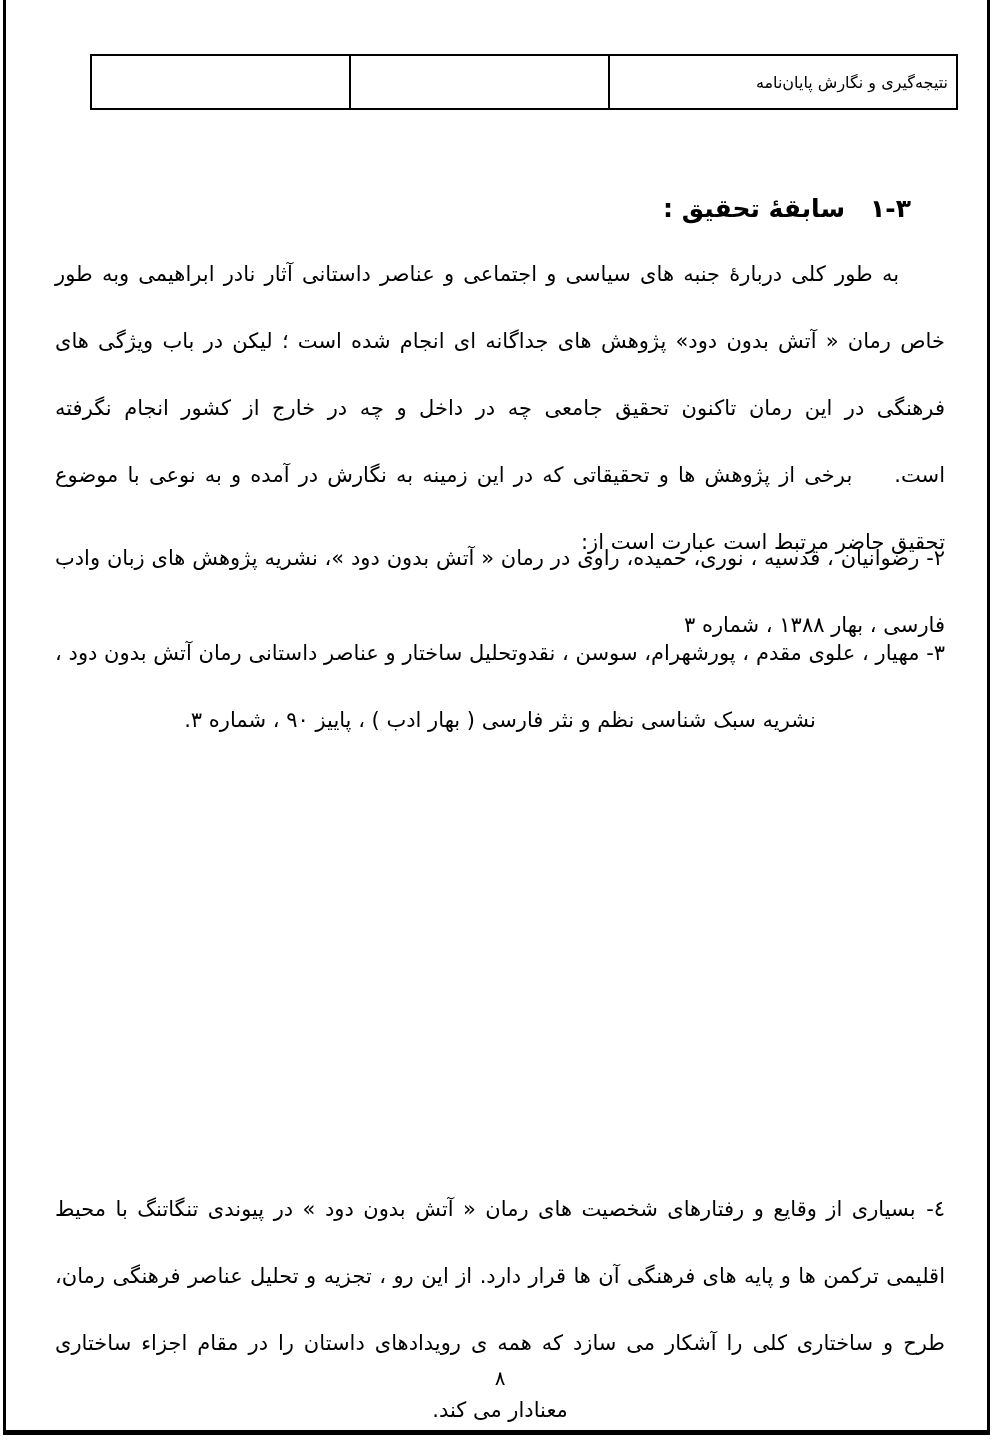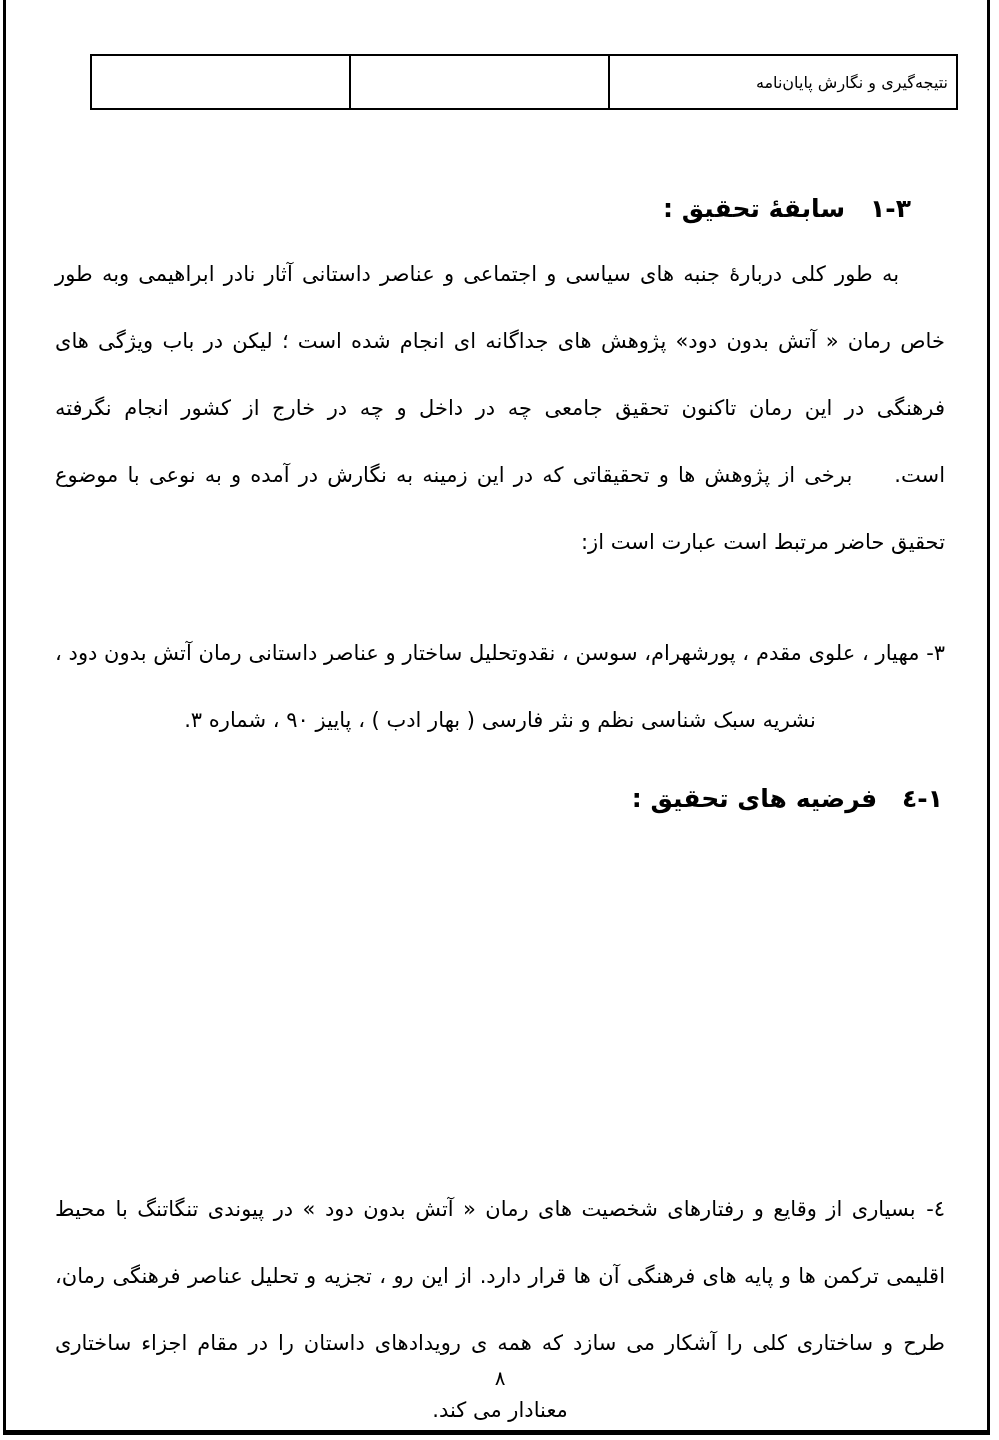--- a/index.html
+++ b/index.html
@@ -69,24 +69,24 @@
 </tbody>
   </table>
 
 <main class="content">
 
   <h2 class="sec-heading" id="heading-background">۱-۳ سابقهٔ تحقیق :</h2>
 
   <p class="body-par last-right" id="par-intro">به طور کلی دربارهٔ جنبه های سیاسی و اجتماعی و عناصر داستانی آثار نادر ابراهیمی وبه طور خاص رمان « آتش بدون دود» پژوهش های جداگانه ای انجام شده است ؛ لیکن در باب ویژگی های فرهنگی در این رمان تاکنون تحقیق جامعی چه در داخل و چه در خارج از کشور انجام نگرفته است.  برخی از پژوهش ها و تحقیقاتی که در این زمینه به نگارش در آمده و به نوعی با موضوع تحقیق حاضر مرتبط است عبارت است از:</p>
 
 
+  <p class="body-par last-right" id="ref-2">۲- رضوانیان ، قدسیه ، نوری، حمیده، راوی در رمان « آتش بدون دود »، نشریه پژوهش های زبان وادب فارسی ، بهار ۱۳۸۸ ، شماره ۳</p>
 
   <p class="body-par last-center" id="ref-3">۳- مهیار ، علوی مقدم ، پورشهرام، سوسن ، نقدوتحلیل ساختار و عناصر داستانی رمان آتش بدون دود ، نشریه سبک شناسی نظم و نثر فارسی ( بهار ادب ) ، پاییز ۹۰ ، شماره ۳.</p>
 
-  <h2 class="sec-heading" id="heading-hypotheses">۱-٤ فرضیه های تحقیق :</h2>
 
 
 
 
   <p class="body-par last-center" id="hyp-4">٤- بسیاری از وقایع و رفتارهای شخصیت های رمان « آتش بدون دود » در پیوندی تنگاتنگ با محیط اقلیمی ترکمن ها و پایه های فرهنگی آن ها قرار دارد. از این رو ، تجزیه و تحلیل عناصر فرهنگی رمان، طرح و ساختاری کلی را آشکار می سازد که همه ی رویدادهای داستان را در مقام اجزاء ساختاری معنادار می کند.</p>
 
   <div class="page-number">۸</div>
 
 </main>
 

